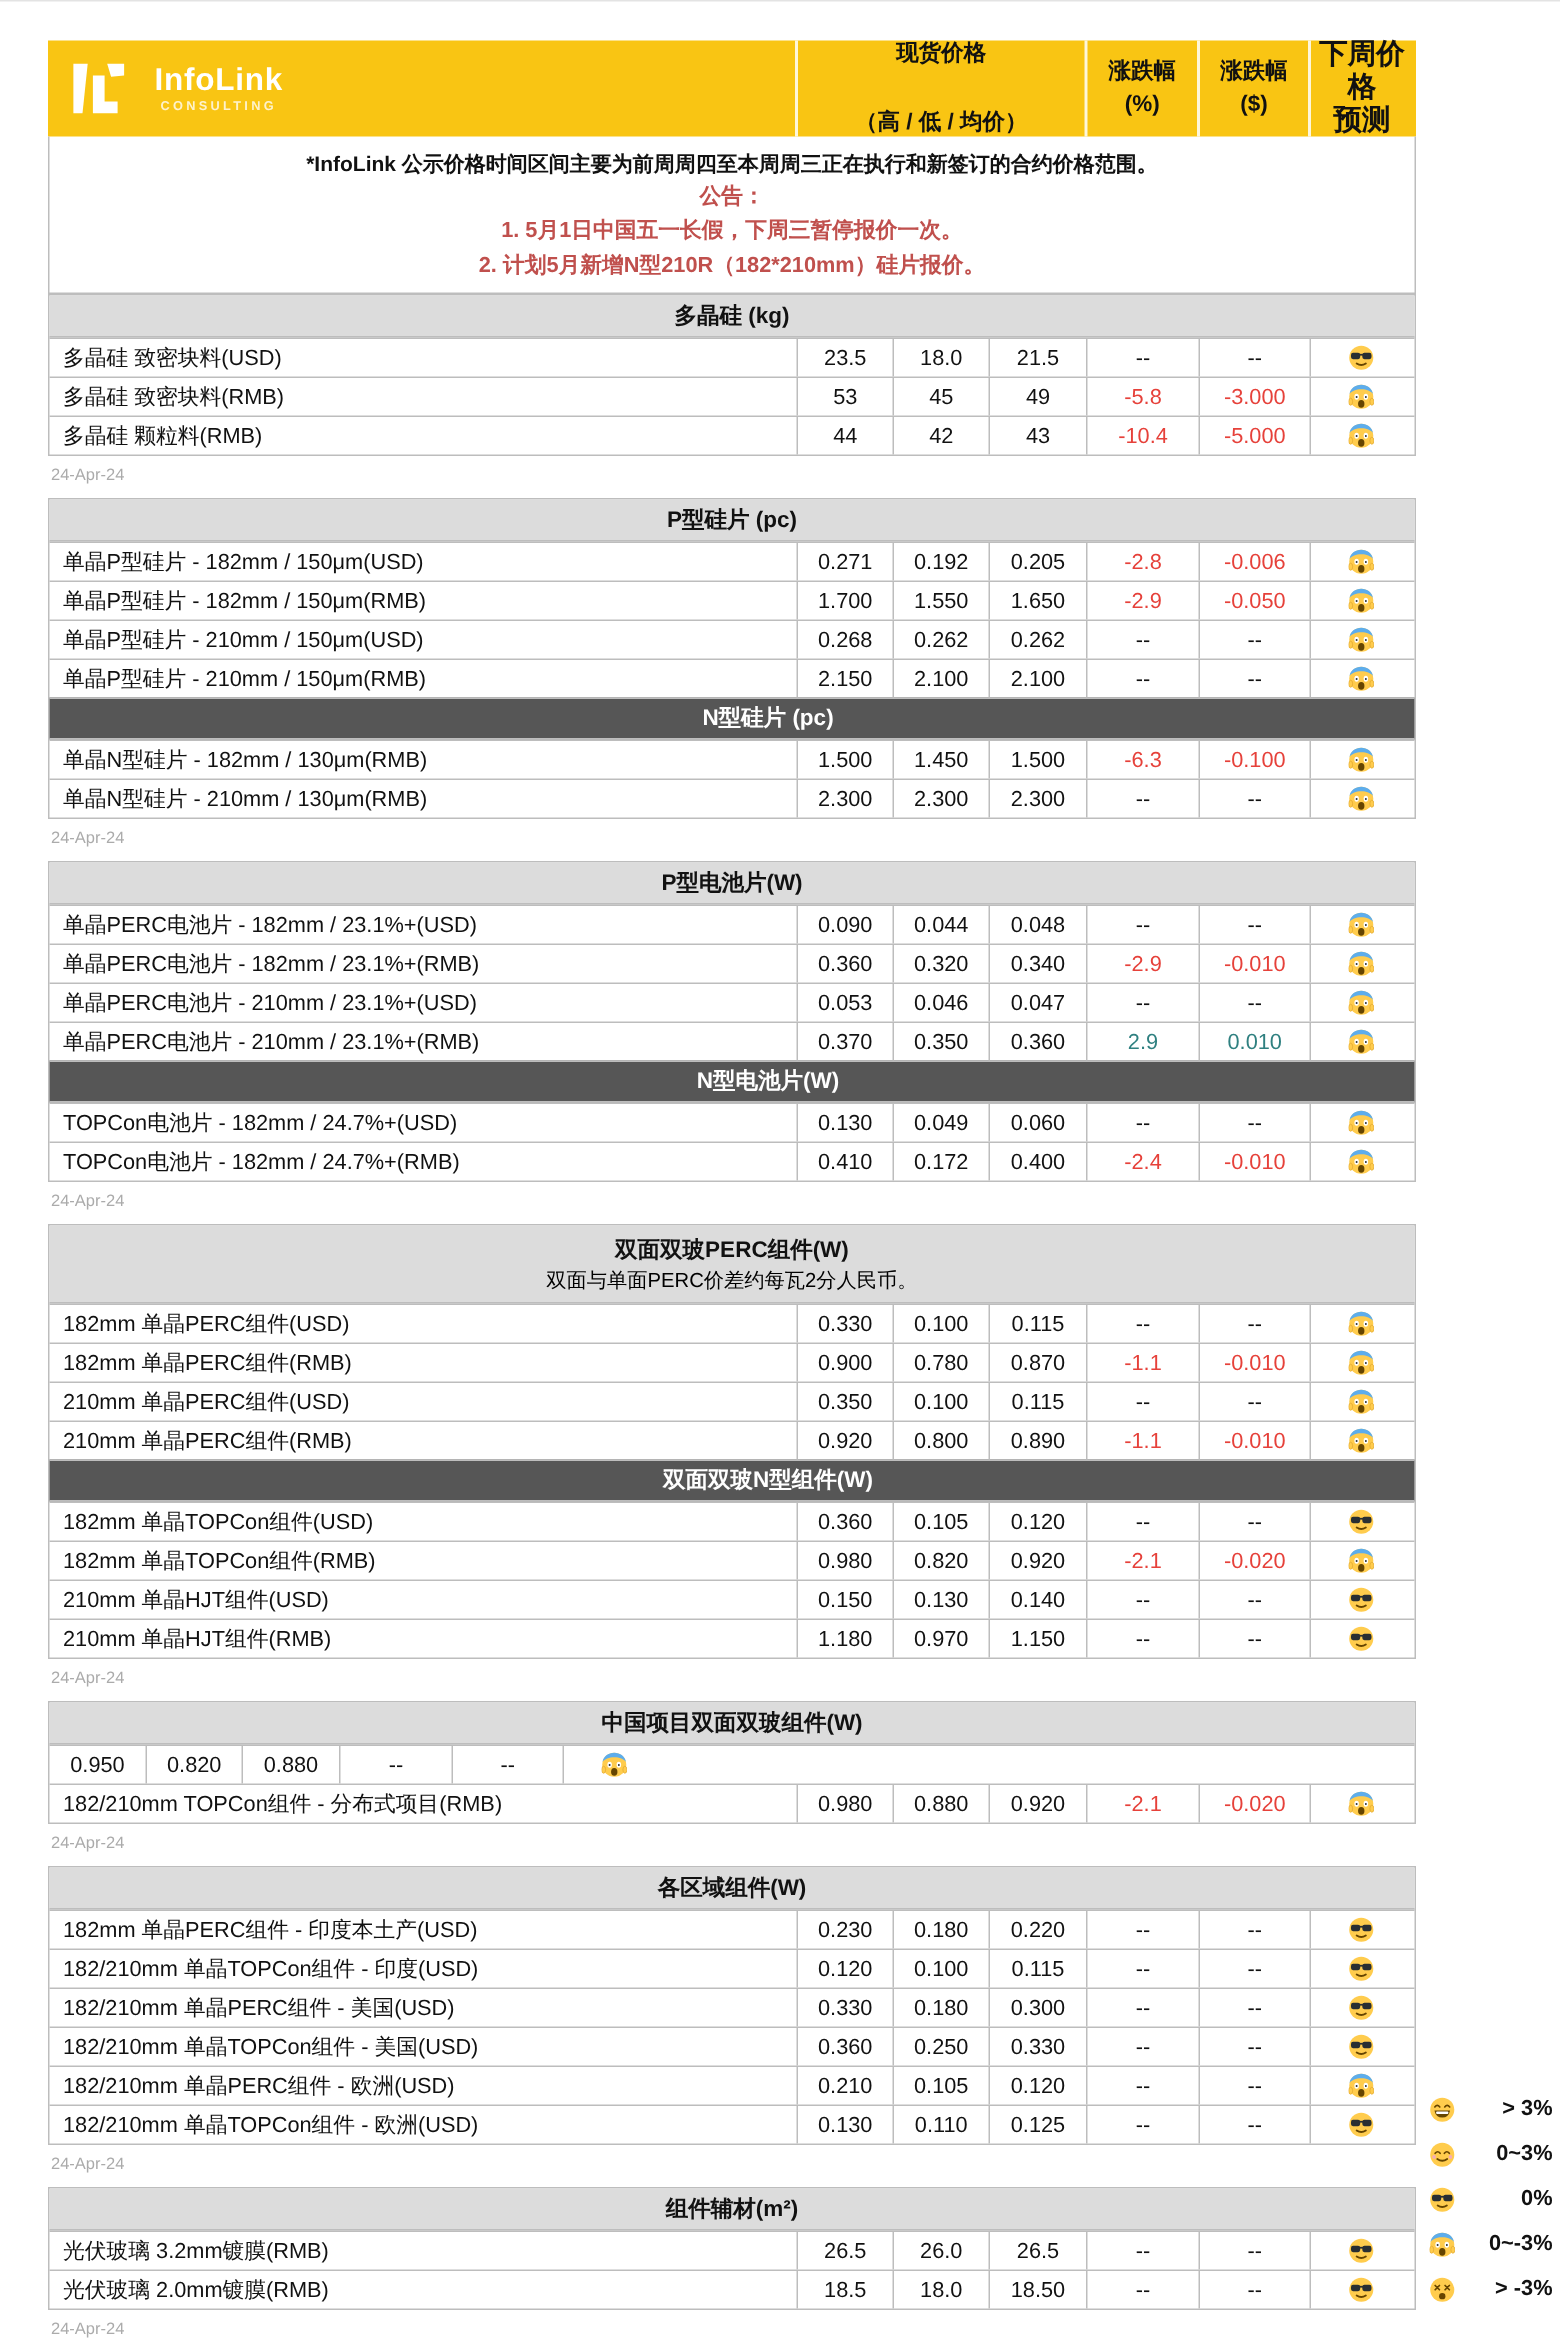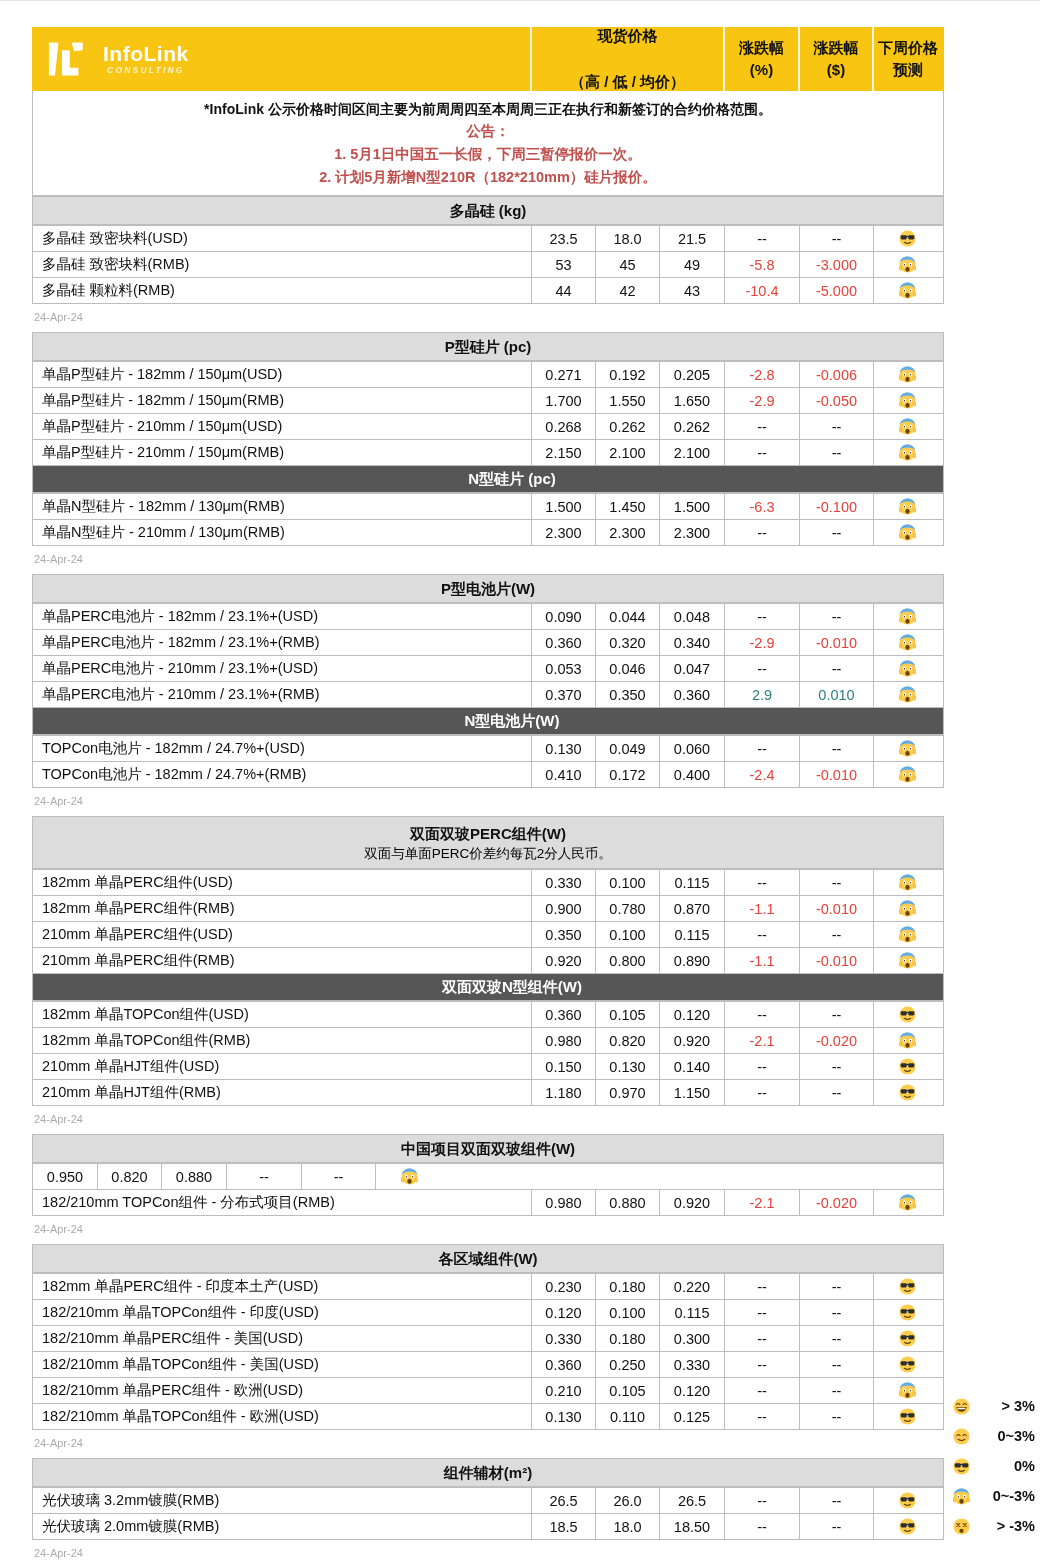--- a/index.html
+++ b/index.html
@@ -23,23 +23,23 @@
 
   
   .brand-row{display:flex;height:64px;background:var(--brand-yellow);}
   .brand-cell{display:flex;flex-direction:column;align-items:center;justify-content:center;
     font-weight:bold;font-size:15px;line-height:22px;color:#111;text-align:center;}
   .brand-cell + .brand-cell{border-left:2px solid rgba(255,255,255,.85);}
   .bc-logo{width:498px;flex-direction:row;justify-content:flex-start;padding-left:10px;gap:9px;}
   .bc-price{width:193px;gap:24px;}
   .bc-pct{width:75px;}
   .bc-usd{width:74px;}
-  .bc-emo{width:70px;font-size:15px;}
+  .bc-emo{width:70px;font-size:19px;}
   .logo-text .nm{color:#fff;font-size:21px;font-weight:bold;letter-spacing:.5px;line-height:23px;}
-  .logo-text .sub{color:rgba(255,255,255,.78);font-size:8.5px;font-weight:bold;letter-spacing:2.2px;line-height:11px;font-style:italic;}
+  .logo-text .sub{color:rgba(255,255,255,.78);font-size:8.5px;font-weight:bold;letter-spacing:2.2px;line-height:11px;}
 
   
   .notice{border:1px solid var(--border);border-top:none;padding:7px 6px 6px;text-align:center;}
   .notice .main{font-weight:bold;font-size:14px;line-height:22px;color:#111;}
   .notice .red{color:var(--notice-red);font-weight:bold;font-size:14.5px;line-height:23px;}
 
   
   .group{border:1px solid var(--border);margin-top:0;}
   .sec-head{height:28px;display:flex;flex-direction:column;align-items:center;justify-content:center;
     background:var(--head-light);border-bottom:1px solid var(--border);}

